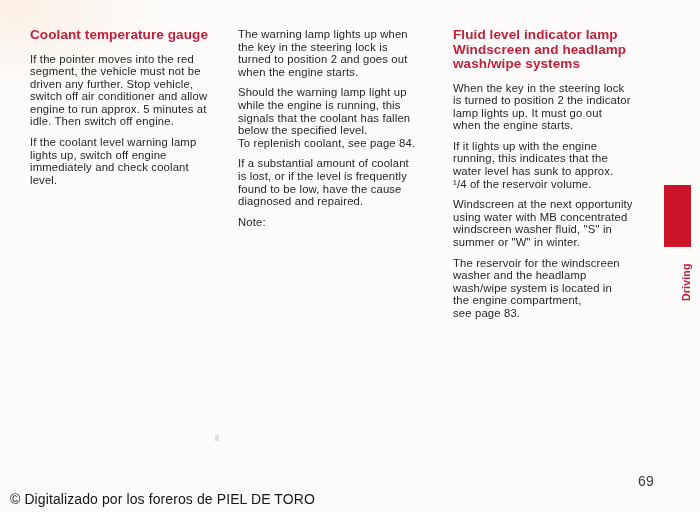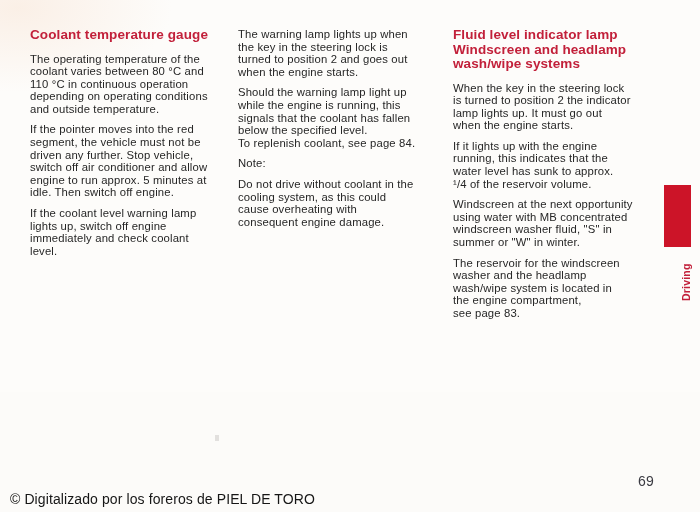--- a/index.html
+++ b/index.html
@@ -91,25 +91,20 @@
     background: #e2e0de;
   }
 </style>
 </head>
 <body>
 
 <div class="scan-page">
 
   <section class="col col-1">
     <h2 class="heading">Coolant temperature gauge</h2>
-    <p class="para">The operating temperature of the
-coolant varies between 80 °C and
-110 °C in continuous operation
-depending on operating conditions
-and outside temperature.</p>
     <p class="para">If the pointer moves into the red
 segment, the vehicle must not be
 driven any further. Stop vehicle,
 switch off air conditioner and allow
 engine to run approx. 5 minutes at
 idle. Then switch off engine.</p>
     <p class="para">If the coolant level warning lamp
 lights up, switch off engine
 immediately and check coolant
 level.</p>
@@ -118,25 +113,25 @@
   <section class="col col-2">
     <p class="para">The warning lamp lights up when
 the key in the steering lock is
 turned to position 2 and goes out
 when the engine starts.</p>
     <p class="para">Should the warning lamp light up
 while the engine is running, this
 signals that the coolant has fallen
 below the specified level.
 To replenish coolant, see page 84.</p>
+    <p class="para">If a substantial amount of coolant
+is lost, or if the level is frequently
+found to be low, have the cause
+diagnosed and repaired.</p>
     <p class="para">Note:</p>
-    <p class="para">Do not drive without coolant in the
-cooling system, as this could
-cause overheating with
-consequent engine damage.</p>
   </section>
 
   <section class="col col-3">
     <h2 class="heading">Fluid level indicator lamp
 Windscreen and headlamp
 wash/wipe systems</h2>
     <p class="para">When the key in the steering lock
 is turned to position 2 the indicator
 lamp lights up. It must go out
 when the engine starts.</p>

